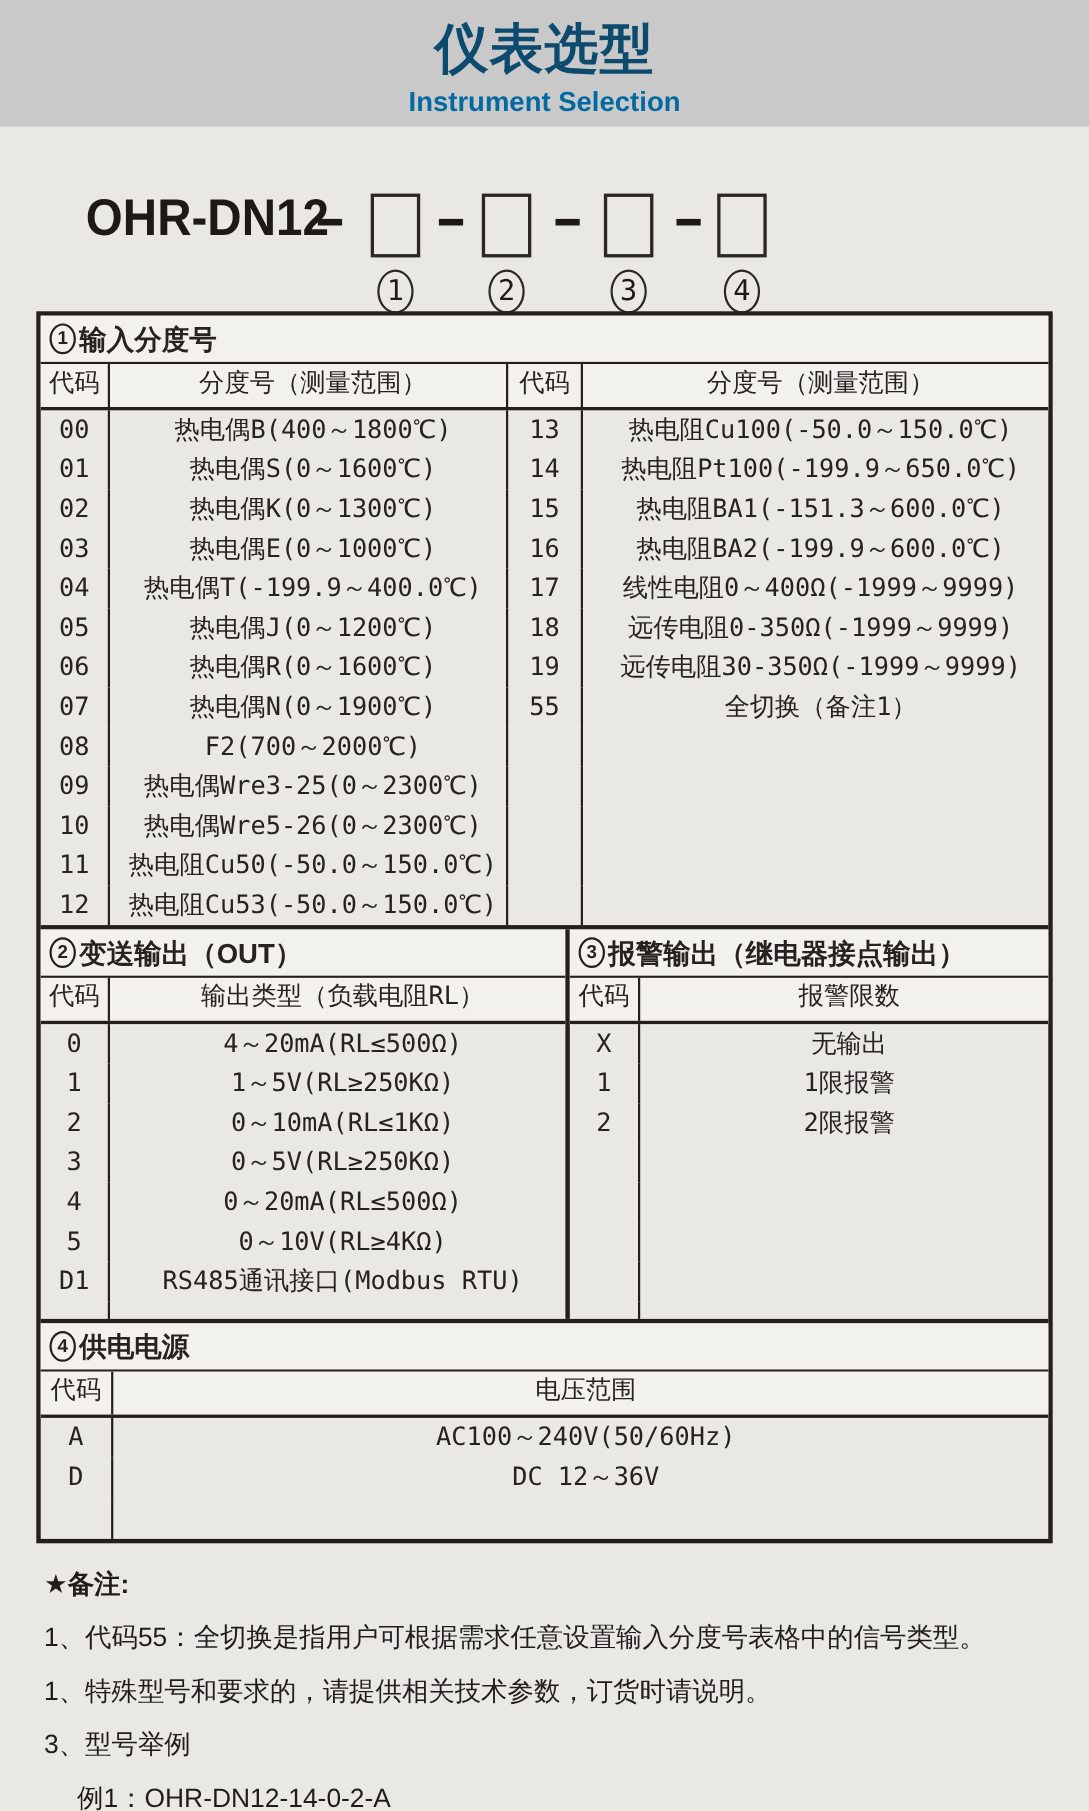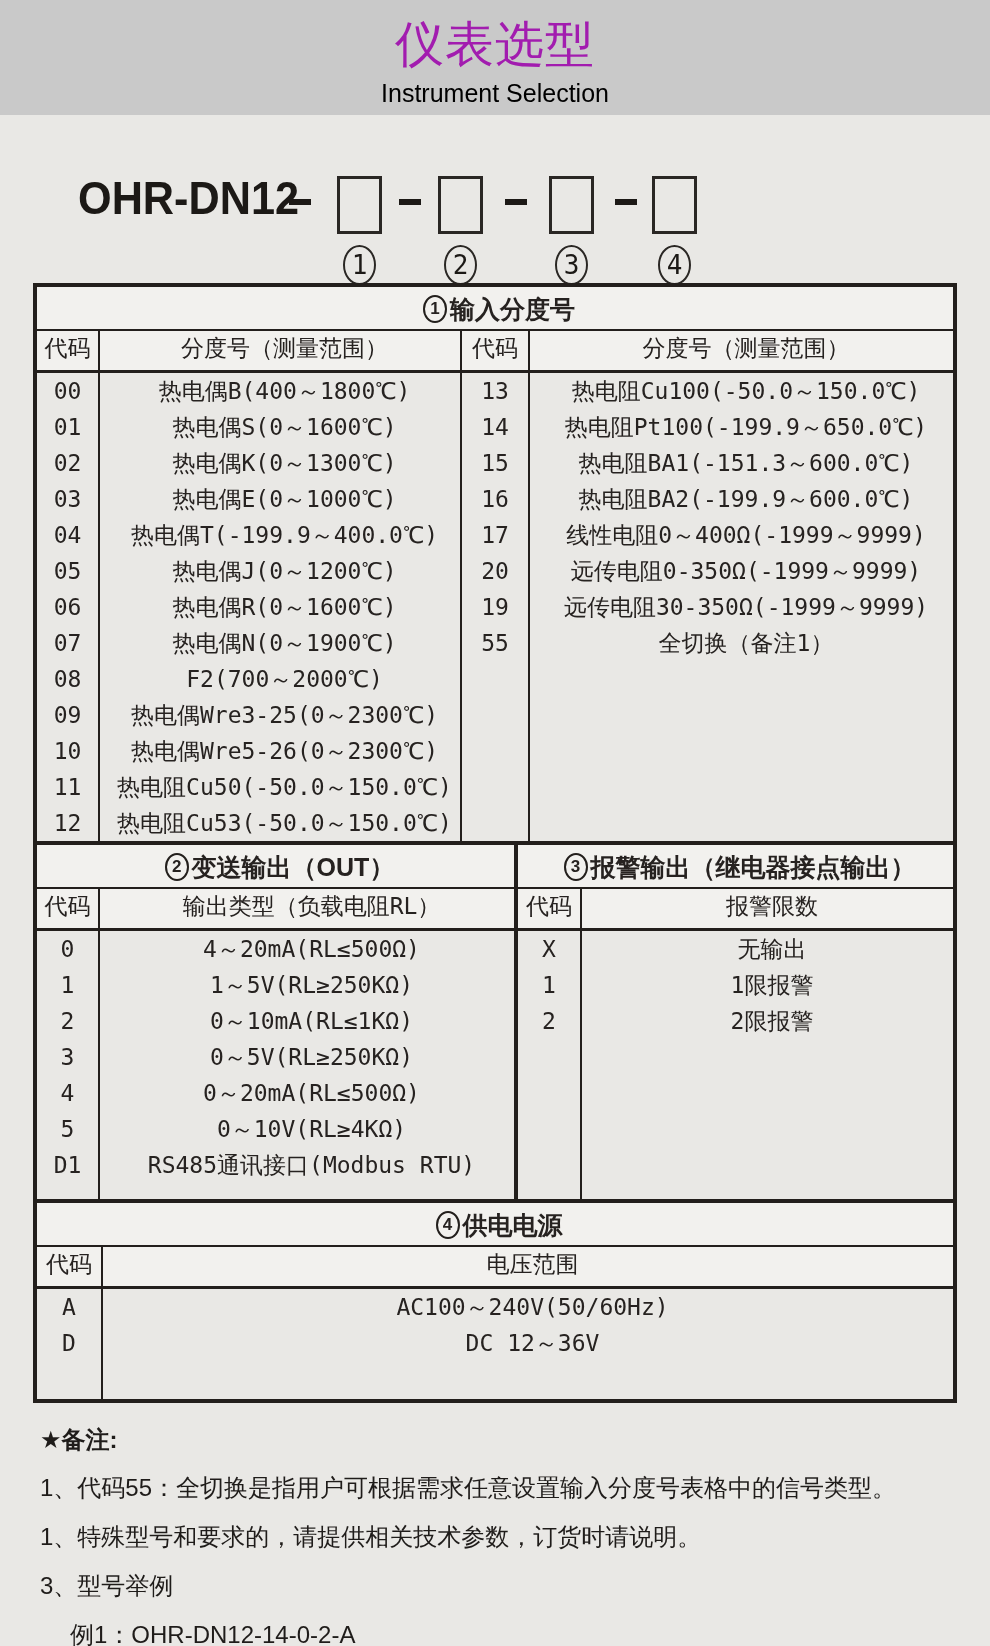--- a/index.html
+++ b/index.html
@@ -10,35 +10,35 @@
     --ink:#262220;
     --fsans:"Liberation Sans","DejaVu Sans",sans-serif;
     --ftable:"DejaVu Sans Mono","Liberation Mono",monospace;
   }
   *{margin:0;padding:0;box-sizing:border-box;}
   html,body{width:990px;height:1646px;}
   body{position:relative;background:var(--page);font-family:var(--fsans);color:var(--ink);overflow:hidden;}
 
   
   .band{position:absolute;left:0;top:0;width:990px;height:115px;background:var(--band);text-align:center;}
-  .band .title{padding-top:12px;font-size:49px;font-weight:normal;color:#a21caf;letter-spacing:1px;}
-  .band .subtitle{margin-top:1px;font-size:25px;font-weight:normal;color:#000000;}
+  .band .title{padding-top:12px;font-size:49px;font-weight:bold;color:#0c4a6e;letter-spacing:1px;}
+  .band .subtitle{margin-top:1px;font-size:25px;font-weight:bold;color:#0369a1;}
 
   
   .model{position:absolute;left:0;top:150px;width:990px;height:140px;padding-left:44px;}
   .model .prefix{position:absolute;left:78px;top:20px;font-size:47px;font-weight:bold;letter-spacing:0px;color:#1c1916;transform:scale(0.92,1);transform-origin:left center;white-space:nowrap;}
   .mdash{position:absolute;top:49px;width:22px;height:6px;background:#1c1916;}
   .mbox{position:absolute;top:26px;width:45px;height:58px;border:3px solid #2a2724;background:transparent;}
   .mcirc{position:absolute;top:95px;width:33px;height:40px;border:2.5px solid #2a2724;border-radius:50%;
          display:flex;align-items:center;justify-content:center;font-family:var(--ftable);font-size:26px;color:#1c1916;}
 
   
   .tbl{position:absolute;left:33px;top:283px;width:924px;border:4px solid var(--bd);}
   .sec-h{height:44px;line-height:44px;padding-left:8px;background:var(--celllight);
-         border-bottom:2px solid var(--bd);font-family:var(--fsans);font-weight:bold;font-size:25px;white-space:nowrap;text-align:center;}
+         border-bottom:2px solid var(--bd);font-family:var(--fsans);font-weight:bold;font-size:25px;white-space:nowrap;}
   .circ-s{display:inline-flex;align-items:center;justify-content:center;width:24px;height:28px;
           border:2px solid var(--bd);border-radius:50%;font-size:17px;font-weight:bold;
           vertical-align:middle;margin:-4px 3px 0 0;background:transparent;}
   .colhead{display:grid;background:var(--celllight);border-bottom:3px solid var(--bd);
            font-family:var(--ftable);font-size:23px;}
   .colhead .cell{line-height:35px;height:39px;}
   .cell{white-space:nowrap;overflow:hidden;font-family:var(--ftable);font-size:23px;line-height:36px;}
   .code{text-align:center;}
   .desc{padding-left:9px;text-align:center;}
   .b-r{border-right:2px solid var(--bd);}
@@ -120,21 +120,21 @@
         <div class="cell code b-r">03</div>
         <div class="cell desc b-r">热电偶E(0～1000℃)</div>
         <div class="cell code b-r">16</div>
         <div class="cell desc">热电阻BA2(-199.9～600.0℃)</div>
         <div class="cell code b-r">04</div>
         <div class="cell desc b-r">热电偶T(-199.9～400.0℃)</div>
         <div class="cell code b-r">17</div>
         <div class="cell desc">线性电阻0～400Ω(-1999～9999)</div>
         <div class="cell code b-r">05</div>
         <div class="cell desc b-r">热电偶J(0～1200℃)</div>
-        <div class="cell code b-r">20</div>
+        <div class="cell code b-r">18</div>
         <div class="cell desc">远传电阻0-350Ω(-1999～9999)</div>
         <div class="cell code b-r">06</div>
         <div class="cell desc b-r">热电偶R(0～1600℃)</div>
         <div class="cell code b-r">19</div>
         <div class="cell desc">远传电阻30-350Ω(-1999～9999)</div>
         <div class="cell code b-r">07</div>
         <div class="cell desc b-r">热电偶N(0～1900℃)</div>
         <div class="cell code b-r">55</div>
         <div class="cell desc">全切换（备注1）</div>
         <div class="cell code b-r">08</div>

